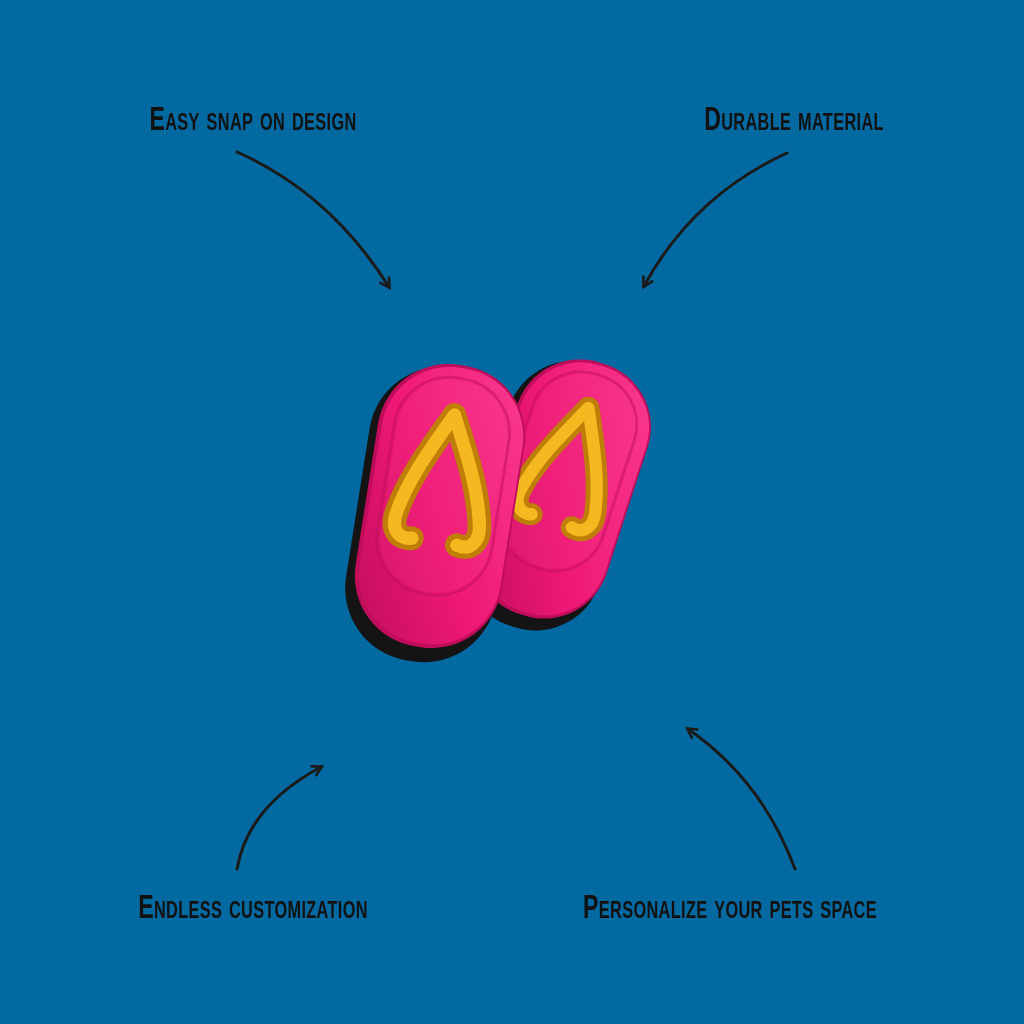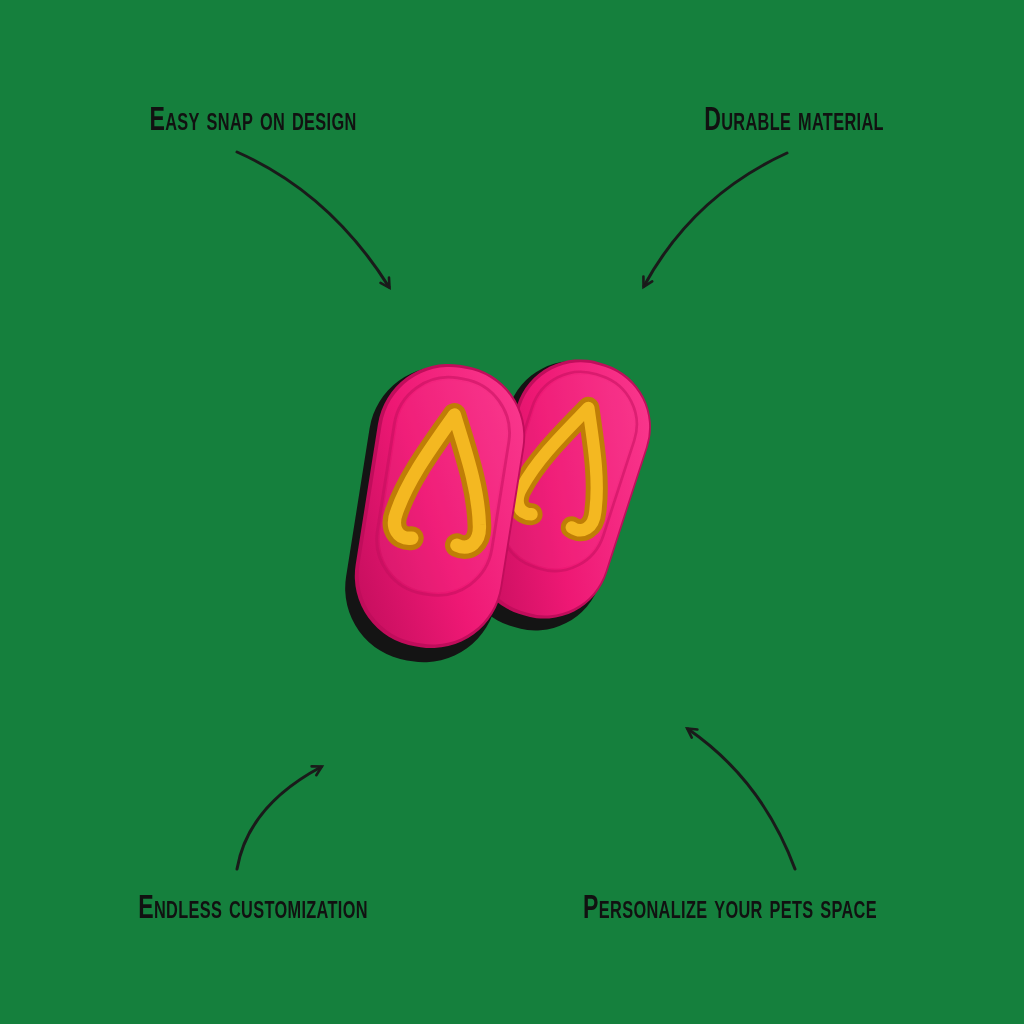--- a/index.html
+++ b/index.html
@@ -8,21 +8,21 @@
     width: 1024px;
     height: 1024px;
     background: #ffffff;
     overflow: hidden;
     font-family: "Liberation Sans", sans-serif;
   }
   .canvas {
     position: relative;
     width: 1024px;
     height: 1024px;
-    background: #15803d;
+    background: #0369a1;
   }
   .scene {
     position: absolute;
     left: 0;
     top: 0;
     width: 1024px;
     height: 1024px;
     display: block;
   }
   .feature-label {

